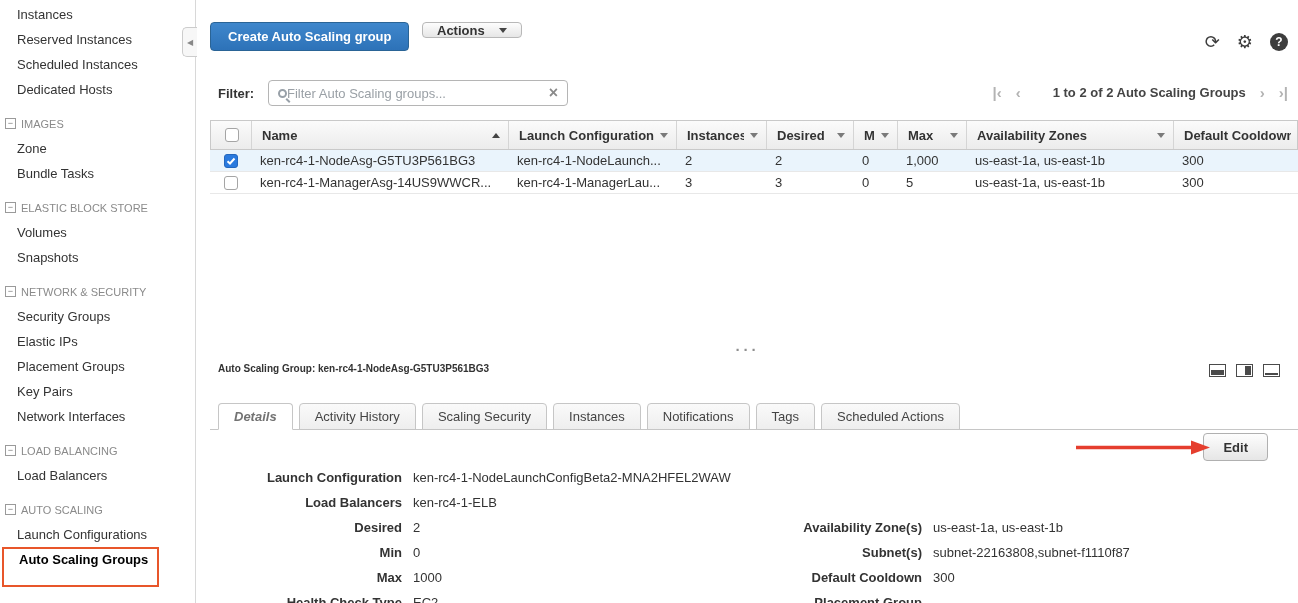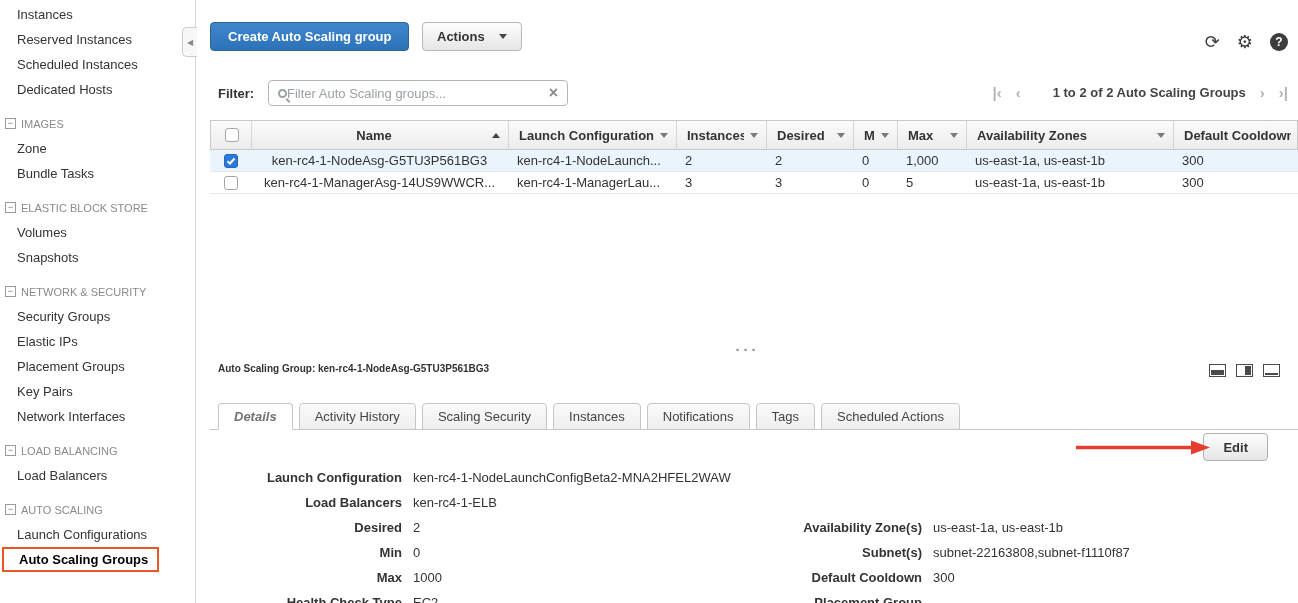--- a/index.html
+++ b/index.html
@@ -4,28 +4,28 @@
 <style>
   * { margin:0; padding:0; box-sizing:border-box; }
   body { font-family:"Liberation Sans", sans-serif; background:#fff; }
   #app { position:relative; width:1298px; height:603px; overflow:hidden; background:#fff; }
 
   
   #sidebar { position:absolute; left:0; top:0; width:196px; height:100%; background:#fff; border-right:1px solid #d8d8d8; padding-top:2px; overflow:hidden; }
   .side-item { height:25px; line-height:25px; padding-left:17px; font-size:13px; color:#333; cursor:pointer; white-space:nowrap; }
   .side-section { height:25px; margin-top:9px; padding-left:5px; font-size:11px; color:#8a8a8a; white-space:nowrap; display:flex; align-items:center; }
   .sec-icon { display:inline-block; width:11px; height:11px; border:1px solid #9a9a9a; font-size:9px; line-height:9px; text-align:center; color:#777; margin-right:5px; background:#fff; flex:none; }
-  .side-item.selected { display:inline-block; border:2px solid #e8562a; height:25px; line-height:21px; padding-left:15px; padding-right:9px; margin-left:2px; font-weight:bold; color:#000; }
+  .side-item.selected { display:inline-block; border:2px solid #e8562a; height:40px; line-height:21px; padding-left:15px; padding-right:9px; margin-left:2px; font-weight:bold; color:#000; }
   #collapse-handle { position:absolute; left:182px; top:27px; width:15px; height:30px; background:#f7f7f7; border:1px solid #ccc; border-right:none; border-radius:5px 0 0 5px; display:flex; align-items:center; justify-content:center; font-size:8px; color:#888; cursor:pointer; z-index:5; }
 
   
   #main { position:absolute; left:197px; top:0; width:1101px; height:100%; }
 
   .btn-primary { position:absolute; left:13px; top:22px; height:29px; padding:0 17px; background:linear-gradient(#3f87cc,#2d72b8); border:1px solid #2a6496; border-radius:4px; color:#fff; font-weight:bold; font-size:13px; cursor:pointer; font-family:inherit; }
-  .btn-actions { position:absolute; left:225px; top:22px; height:29px; padding:0 14px; background:linear-gradient(#fdfdfd,#e6e6e6); border:1px solid #b8b8b8; border-radius:4px; color:#333; font-weight:bold; font-size:13px; cursor:pointer; font-family:inherit; display:flex; align-items:center; gap:8px; }
+  .btn-actions { position:absolute; left:225px; top:22px; height:16px; padding:0 14px; background:linear-gradient(#fdfdfd,#e6e6e6); border:1px solid #b8b8b8; border-radius:4px; color:#333; font-weight:bold; font-size:13px; cursor:pointer; font-family:inherit; display:flex; align-items:center; gap:8px; }
 
   #top-icons { position:absolute; top:33px; right:10px; display:flex; align-items:center; gap:17px; }
   .icon-glyph { font-size:18px; color:#3d3d3d; cursor:pointer; line-height:1; }
   .icon-help { width:18px; height:18px; border-radius:50%; background:#3d3d3d; color:#fff; font-size:12px; font-weight:bold; display:flex; align-items:center; justify-content:center; cursor:pointer; }
 
   .filter-label { position:absolute; left:21px; top:86px; font-weight:bold; font-size:13px; color:#333; }
   .searchbox { position:absolute; left:71px; top:80px; width:300px; height:26px; border:1px solid #b5b5b5; border-radius:4px; background:#fff; display:flex; align-items:center; padding:0 9px; }
   .search-icon { width:9px; height:9px; border:2px solid #98a0a8; border-radius:50%; position:relative; flex:none; }
   .search-icon::after { content:""; position:absolute; width:2px; height:5px; background:#98a0a8; left:7px; top:7px; transform:rotate(-45deg); }
   .filter-input { border:none; outline:none; flex:1; font-size:13px; color:#0f172a; margin-left:0; background:transparent; font-family:inherit; }
@@ -39,21 +39,21 @@
   
   #asg-table { position:absolute; left:13px; top:120px; width:1088px; font-size:13px; color:#333; }
   .t-header { display:flex; height:30px; background:linear-gradient(#fbfbfb,#ececec); border:1px solid #c9c9c9; }
   .th { display:flex; align-items:center; padding:0 8px 0 10px; border-left:1px solid #d5d5d5; font-weight:bold; white-space:nowrap; overflow:hidden; cursor:pointer; }
   .th:first-child { border-left:none; justify-content:center; }
   .th .lbl { flex:1; overflow:hidden; }
   .t-row { display:flex; height:22px; border-bottom:1px solid #e8e8e8; align-items:center; cursor:pointer; background:#fff; }
   .t-row.selected { background:#eaf4fc; }
   .td { padding:0 8px 0 10px; white-space:nowrap; overflow:hidden; }
   .c0 { width:40px; flex:none; display:flex; justify-content:center; }
-  .c1 { width:257px; flex:none;text-align:center; } .c2 { width:168px; flex:none; } .c3 { width:90px; flex:none; }
+  .c1 { width:257px; flex:none; } .c2 { width:168px; flex:none; } .c3 { width:90px; flex:none; }
   .c4 { width:87px; flex:none; } .c5 { width:44px; flex:none; } .c6 { width:69px; flex:none; }
   .c7 { width:207px; flex:none; } .c8 { width:126px; flex:none; }
   .cb { width:14px; height:14px; border:1px solid #a5a5a5; border-radius:3px; background:#fff; cursor:pointer; flex:none; }
   .cb.checked { background:#2a7ade; border-color:#2467bd; display:flex; align-items:center; justify-content:center; }
   .caret-down { width:0; height:0; border-left:4px solid transparent; border-right:4px solid transparent; border-top:5px solid #7a7a7a; flex:none; margin-left:6px; }
   .caret-dark { border-top-color:#444; }
   .caret-up { width:0; height:0; border-left:4px solid transparent; border-right:4px solid transparent; border-bottom:5px solid #444; flex:none; margin-left:6px; }
 
   
   #splitter { position:absolute; left:0; top:345px; width:100%; height:10px; display:flex; align-items:center; justify-content:center; cursor:row-resize; }

